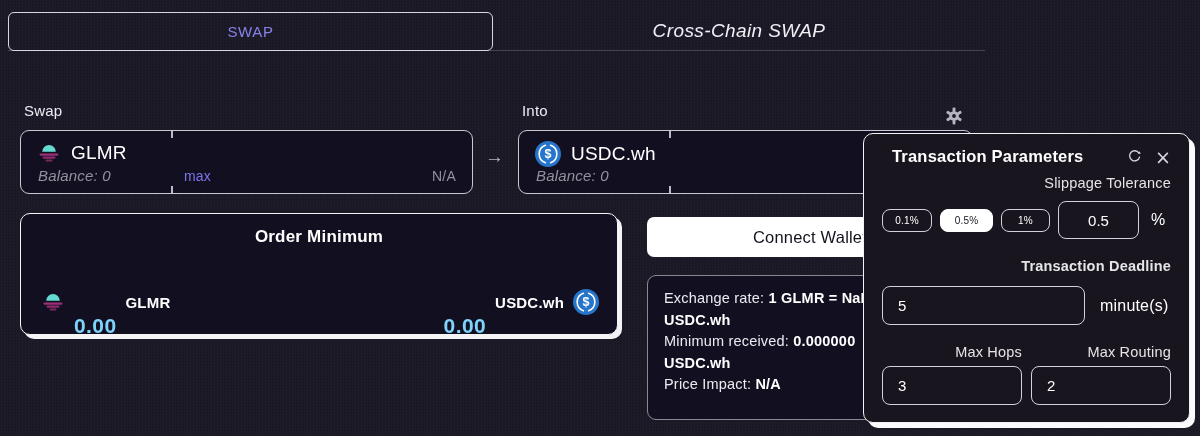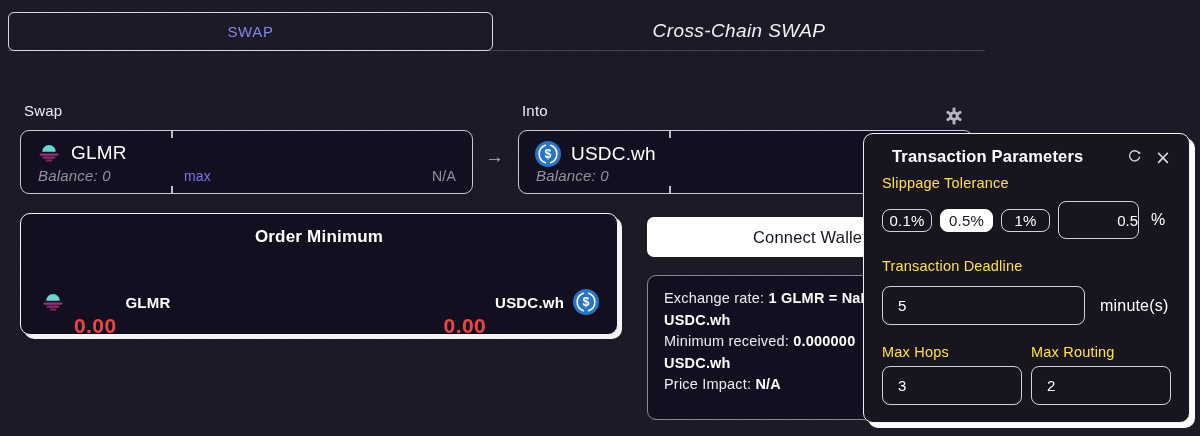--- a/index.html
+++ b/index.html
@@ -36,49 +36,49 @@
   .arrow-glyph { position:absolute; left:485px; top:146px; font-size:19px; color:#b9b7c0; }
   .gear-wrap { position:absolute; left:945px; top:107px; width:18px; height:18px; cursor:pointer; }
   
   .routing-panel { position:absolute; left:20px; top:213px; width:598px; height:122px;
                    background:#121020; border:1.5px solid #f4f4f7; border-radius:10px;
                    box-shadow:4px 4px 0 #f4f4f7; }
   .routing-title { text-align:center; margin-top:13px; font-size:17px; font-weight:bold; color:#fff; }
   .routing-row { position:absolute; left:20px; right:18px; top:52px;
                  display:flex; justify-content:space-between; align-items:center; }
   .routing-side { display:flex; align-items:center; gap:9px; }
-  .amount { font-size:21px; font-weight:bold; color:#ef4444; letter-spacing:0.4px;margin-top:48px; }
+  .amount { font-size:21px; font-weight:bold; color:#7dd3fc; letter-spacing:0.4px;margin-top:48px; }
   .rtoken { font-size:15px; font-weight:bold; color:#fff; }
   
   .connect-btn { position:absolute; left:647px; top:217px; width:326px; height:40px;
                  background:#ffffff; border:none; border-radius:7px; color:#14121d;
                  font-size:16.5px; font-family:"Liberation Sans", sans-serif;
                  display:flex; align-items:center; justify-content:center; cursor:pointer; z-index:1; }
   .info-box { position:absolute; left:647px; top:275px; width:280px; height:145px;
               background:#121020; border:1.5px solid #8a8894; border-radius:9px;
               padding:12px 16px; font-size:14.5px; line-height:21.6px; color:#eceaf0; z-index:0; }
   .info-box b { color:#ffffff; }
   
   .popup { position:absolute; left:863px; top:133px; width:327px; height:290px;
            background:#18151f; border:1.5px solid #f2f2f5; border-radius:10px;
            box-shadow:5px 5px 0 #fbfbfd; padding:13px 18px; z-index:5; }
   .popup-header { display:flex; align-items:center; }
   .popup-title { flex:1; font-size:16.5px; font-weight:bold; color:#fff;margin-left:10px; }
   .icon-btn { background:none; border:none; cursor:pointer; padding:0; margin-left:13px;
               display:flex; align-items:center; color:#d7d6de; }
   .close-glyph { font-size:19px; line-height:14px; color:#d7d6de; font-family:"DejaVu Sans", sans-serif; }
-  .param-label { font-size:14.5px; color:#fde047; margin-top:9px; }
+  .param-label { font-size:14.5px; color:#e5e5e5; margin-top:9px;text-align:right; }
   .slippage-row { display:flex; align-items:center; gap:8px; margin-top:10px; }
   .slip-btn { height:23px; background:transparent; border:1.5px solid #d2d1dc; border-radius:8px;
-              color:#fff; font-size:15px; font-family:"Liberation Sans", sans-serif;
+              color:#fff; font-size:10px; font-family:"Liberation Sans", sans-serif;
               display:flex; align-items:center; justify-content:center; cursor:pointer; }
   .slip-btn.selected { background:#ffffff; color:#17151f; border-color:#ffffff; }
   .w1 { width:50px; } .w2 { width:53px; } .w3 { width:49px; }
   .slip-input { width:81px; height:38px; background:transparent; border:1.5px solid #d2d1dc;
-                border-radius:8px; color:#fff; font-size:15px; text-align:right;
+                border-radius:8px; color:#fff; font-size:15px; text-align:center;
                 font-family:"Liberation Sans", sans-serif; }
   .unit { font-size:16px; color:#fff; margin-left:4px; }
   .deadline-row { display:flex; align-items:center; gap:11px; margin-top:12px; }
   .text-input { height:39px; background:transparent; border:1.5px solid #d2d1dc; border-radius:8px;
                 color:#fff; font-size:15px; padding-left:15px;
                 font-family:"Liberation Sans", sans-serif; }
   .deadline-input { width:203px; }
   .hops-row { display:flex; gap:9px; margin-top:19px; }
   .hops-col { width:140px; }
   .hops-col .param-label { margin-top:0; }
@@ -197,21 +197,21 @@
 
     <div class="param-label">Slippage Tolerance</div>
     <div class="slippage-row">
       <div class="slip-btn w1">0.1%</div>
       <div class="slip-btn w2 selected">0.5%</div>
       <div class="slip-btn w3">1%</div>
       <input class="slip-input" type="text" value="0.5" style="">
       <span class="unit">%</span>
     </div>
 
-    <div class="param-label" style="margin-top:19px;">Transaction Deadline</div>
+    <div class="param-label" style="margin-top:19px;font-weight:bold;">Transaction Deadline</div>
     <div class="deadline-row">
       <input class="text-input deadline-input" type="text" value="5" style="">
       <span class="unit">minute(s)</span>
     </div>
 
     <div class="hops-row">
       <div class="hops-col">
         <div class="param-label">Max Hops</div>
         <input class="text-input small-input" type="text" value="3" style="">
       </div>

